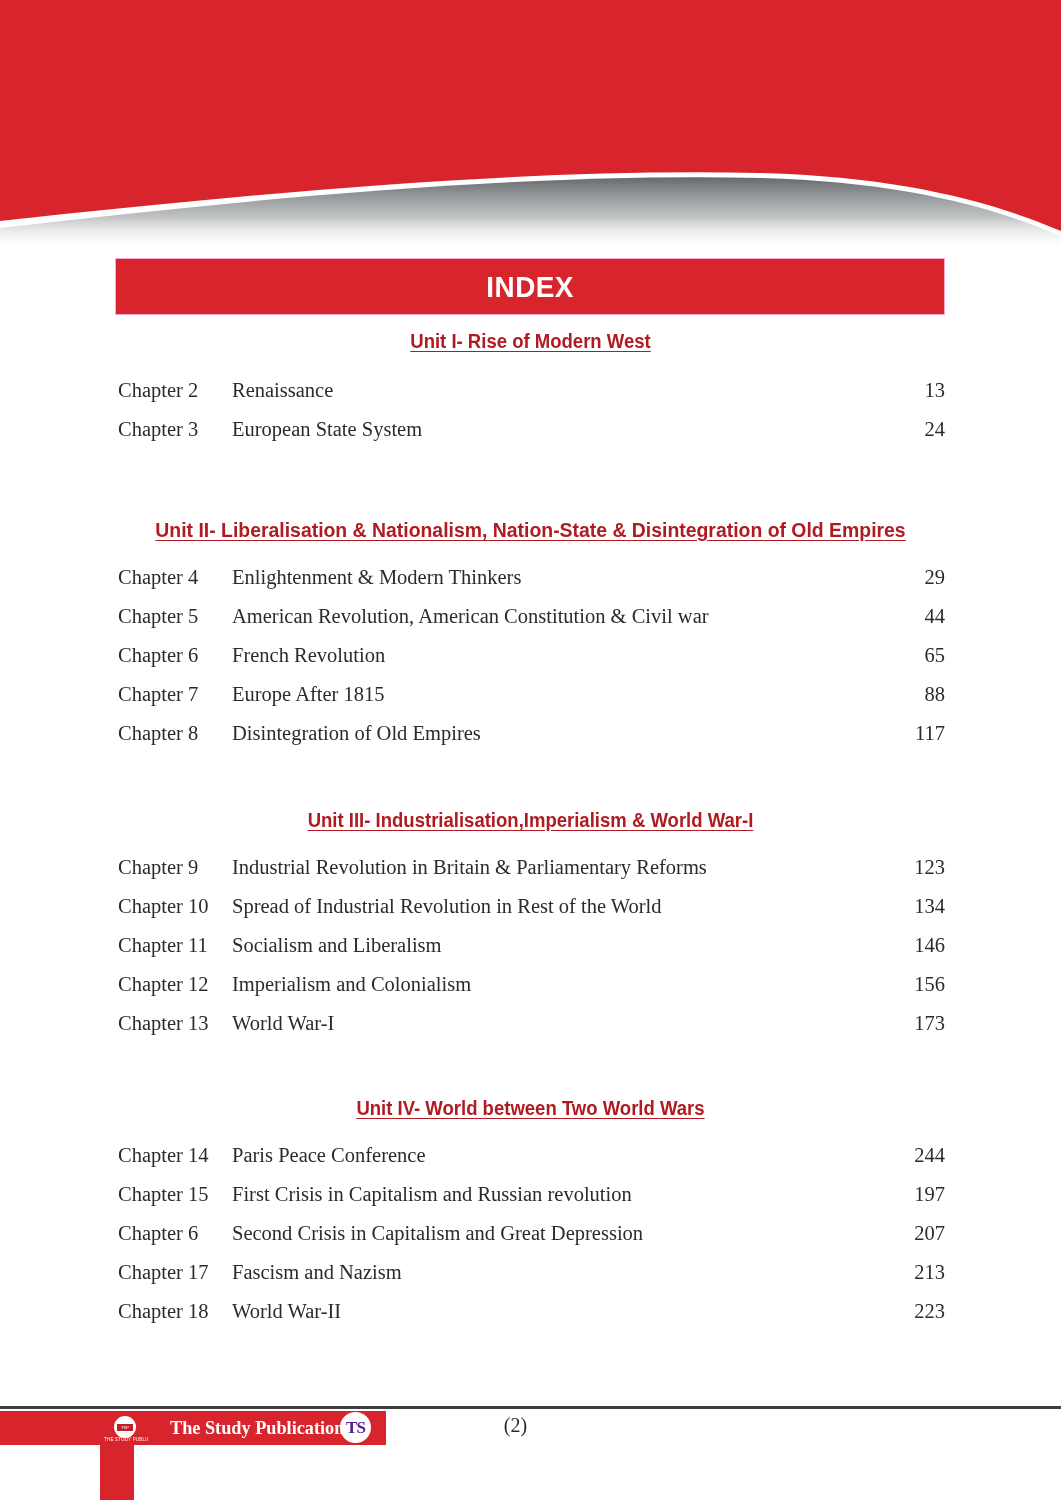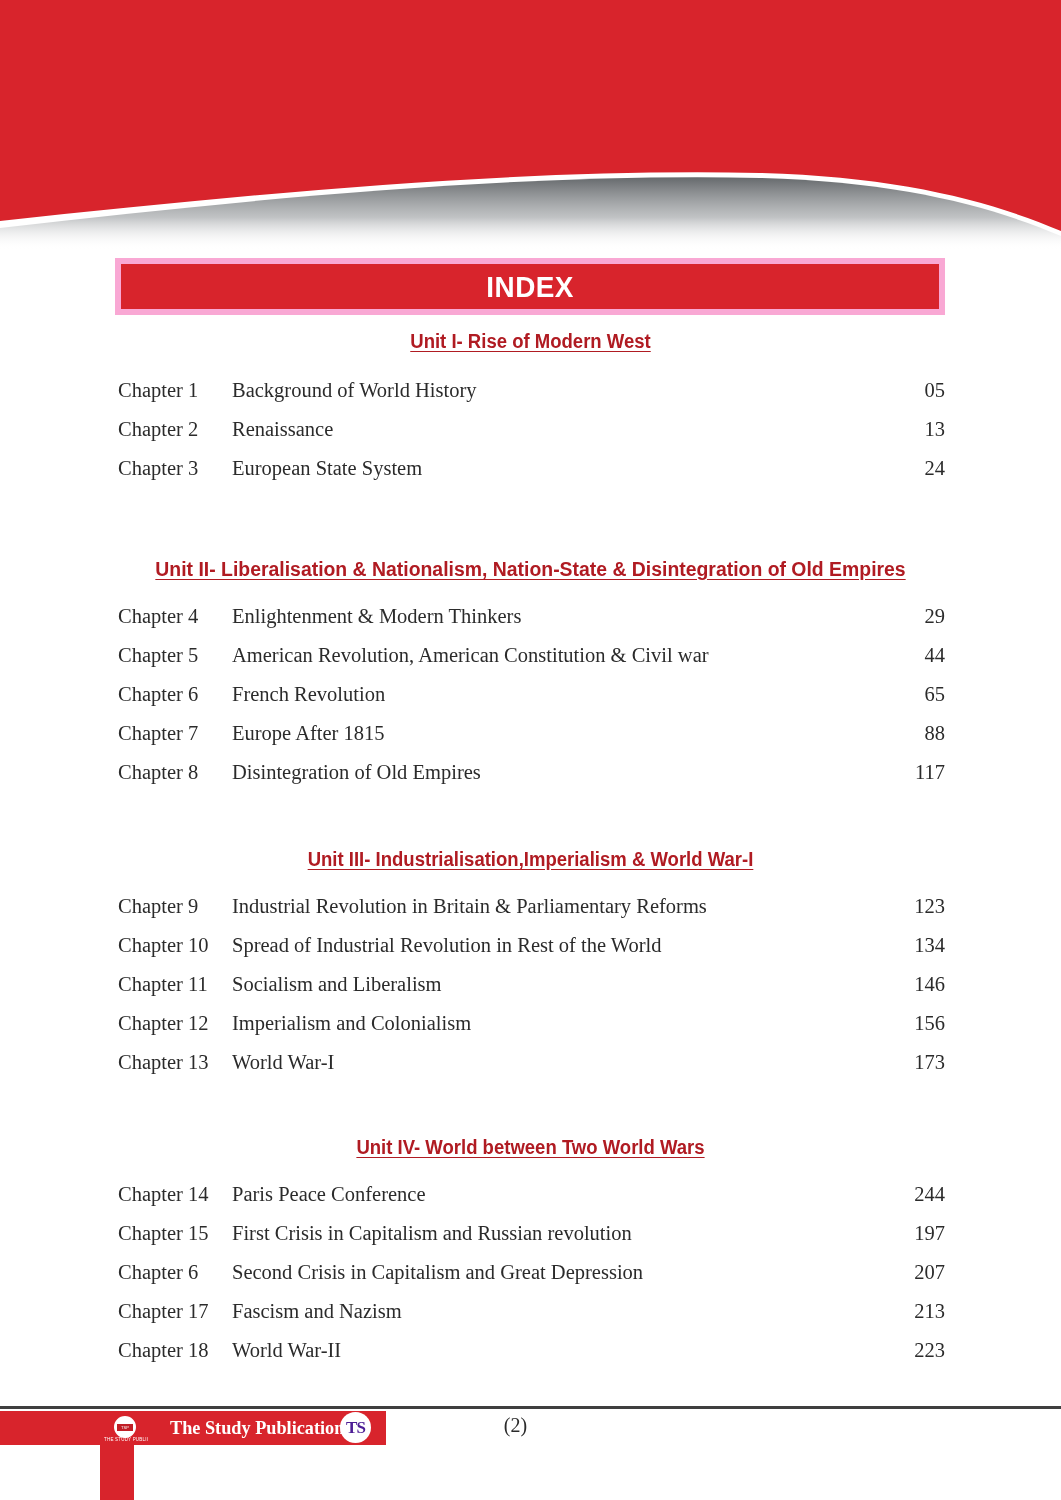--- a/index.html
+++ b/index.html
@@ -30,21 +30,21 @@
   }
 
   
   #index-bar {
     position: absolute;
     left: 115px;
     top: 258px;
     width: 830px;
     height: 57px;
     background: #d8242c;
-    border: 6px solid #f9a8d4;
+    border: 1px solid #f9a8d4;
     box-sizing: border-box;
     display: flex;
     align-items: center;
     justify-content: center;
   }
   #index-bar .index-title {
     color: #ffffff;
     font-family: "Liberation Sans", "DejaVu Sans", sans-serif;
     font-weight: bold;
     font-size: 30px;
@@ -244,25 +244,20 @@
   <span class="index-title">INDEX</span>
 </div>
 
 <div id="toc">
 
   <div class="unit-block">
     <div class="unit-heading">Unit I- Rise of Modern West</div>
     <div class="gap-head"></div>
     <ul class="chapter-list">
       <li class="chapter-row">
-        <span class="ch-label">Chapter 1</span>
-        <span class="ch-title">Background of World History</span>
-        <span class="ch-page">05</span>
-      </li>
-      <li class="chapter-row">
         <span class="ch-label">Chapter 2</span>
         <span class="ch-title">Renaissance</span>
         <span class="ch-page">13</span>
       </li>
       <li class="chapter-row">
         <span class="ch-label">Chapter 3</span>
         <span class="ch-title">European State System</span>
         <span class="ch-page">24</span>
       </li>
     </ul>

